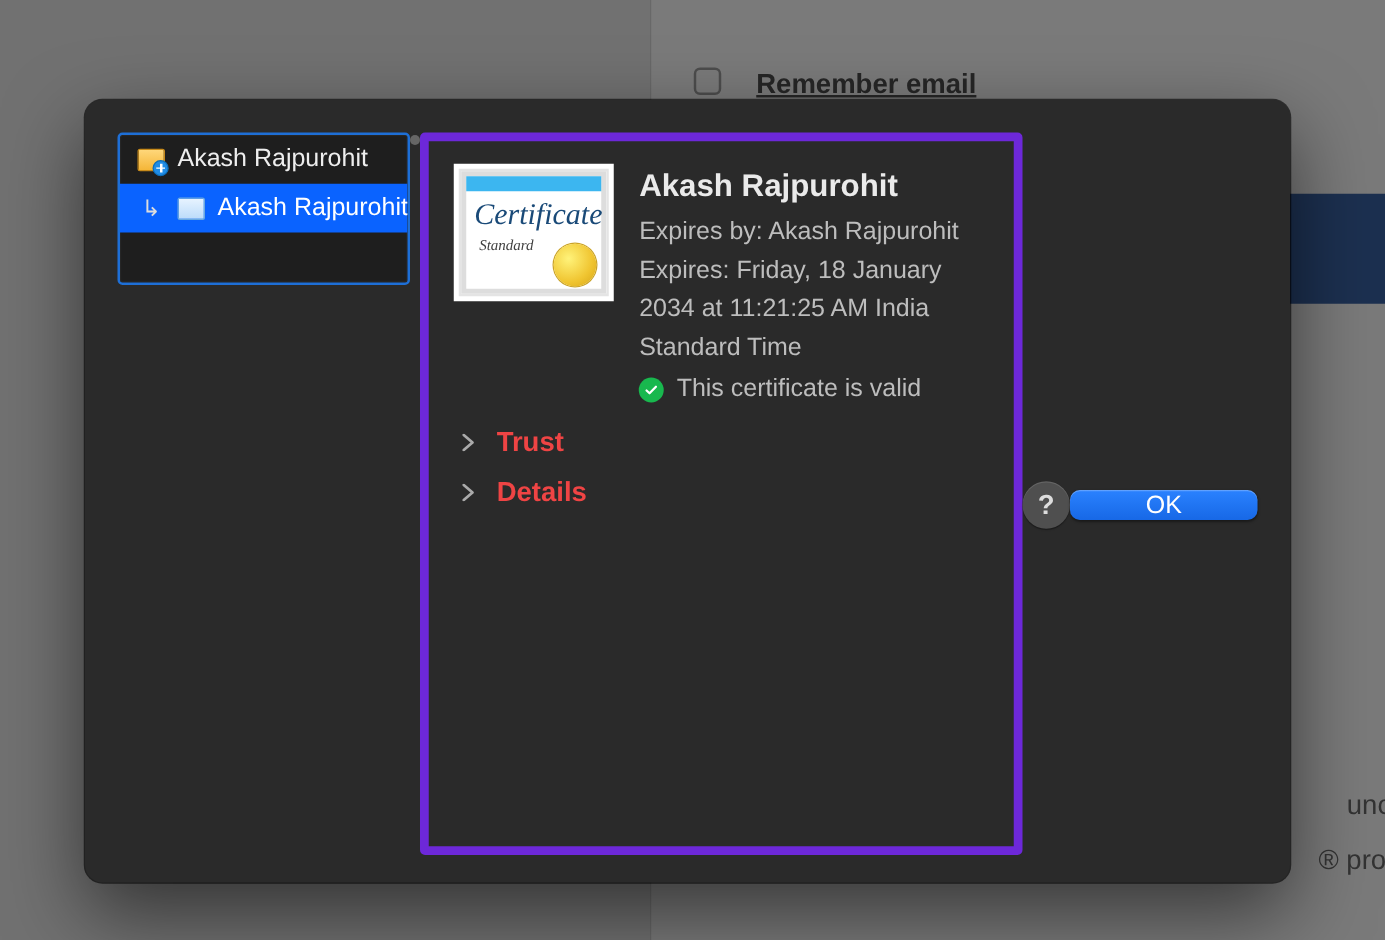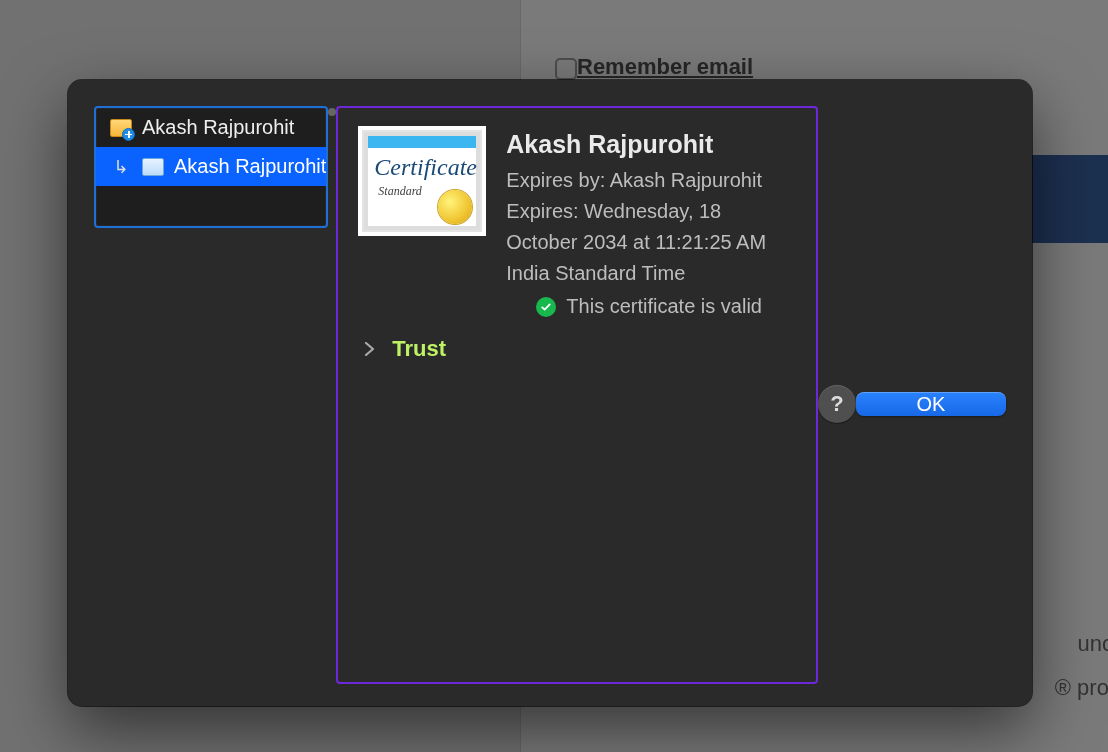--- a/index.html
+++ b/index.html
@@ -23,22 +23,22 @@
       right: 0;
       height: 752px;
       background: #fff;
       border-left: 1px solid #d0d0d0;
     }
     .remember-row {
       position: absolute;
       left: 555px;
       top: 54px;
       display: flex;
-      align-items: flex-end;
-      gap: 0;
+      align-items: flex-start;
+      gap: 28px;
     }
     .checkbox {
       width: 22px;
       height: 22px;
       border: 2px solid #888;
       border-radius: 5px;
       background: #fff;
     }
     .remember-label {
       font-size: 22px;
@@ -146,21 +146,21 @@
       display: flex;
       justify-content: center;
       padding: 2px 0 6px 0;
     }
     .grip-dot {
       width: 8px; height: 8px; border-radius: 50%;
       background: #666;
     }
 
     .detail-panel {
-      border: 2px solid #6d28d9;
+      border: 7px solid #6d28d9;
       border-radius: 4px;
       background: #2a2a2a;
       flex: 1;
       padding: 22px 24px;
     }
     .detail-header {
       display: flex;
       gap: 24px;
     }
     .cert-badge {
@@ -219,21 +219,20 @@
       line-height: 1.55;
       color: #bdbdbd;
     }
     .valid-row {
       display: flex;
       align-items: center;
       gap: 10px;
       margin-top: 6px;
       color: #bdbdbd;
       font-size: 20px;
-      justify-content: center;
     }
     .check-circle {
       width: 20px;
       height: 20px;
       background: #18b84e;
       border-radius: 50%;
       display: flex;
       align-items: center;
       justify-content: center;
     }
@@ -249,21 +248,21 @@
     .disclosure-row + .disclosure-row { margin-top: 14px; }
     .chevron {
       color: #aaa;
       width: 14px;
       display: flex;
       justify-content: center;
     }
     .dlabel {
       font-size: 22px;
       font-weight: 700;
-      color: #bef264;
+      color: #ef4444;
     }
 
     .dialog-footer {
       display: flex;
       align-items: center;
       justify-content: space-between;
       padding-top: 18px;
     }
     .help-btn {
       width: 38px;
@@ -331,40 +330,48 @@
     <div class="detail-header">
       <div class="cert-badge">
         <div class="band"></div>
         <div class="scripttxt">Certificate</div>
         <div class="stdtxt">Standard</div>
         <div class="seal"></div>
       </div>
       <div class="detail-text">
         <div class="cert-name">Akash Rajpurohit</div>
         <div class="info-line">Expires by: Akash Rajpurohit</div>
-        <div class="info-line">Expires: Wednesday, 18 October 2034 at 11:21:25 AM India Standard Time</div>
+        <div class="info-line">Expires: Friday, 18 January 2034 at 11:21:25 AM India Standard Time</div>
         <div class="valid-row">
           <span class="check-circle">
             <svg viewBox="0 0 16 16">
                 <path d="M3 8.5 L6.2 11.5 L13 4.5" stroke="#fff" stroke-width="2.4" fill="none" stroke-linecap="round" stroke-linejoin="round"></path>
               </svg>
           </span>
           <span>This certificate is valid</span>
         </div>
       </div>
     </div>
 
     <div class="disclosure-row">
       <span class="chevron">
         <svg width="12" height="14" viewBox="0 0 12 14">
             <path d="M3 1 L10 7 L3 13" stroke="#aaa" stroke-width="2.2" fill="none" stroke-linecap="round" stroke-linejoin="round"></path>
           </svg>
       </span>
       <span class="dlabel">Trust</span>
     </div>
+    <div class="disclosure-row">
+      <span class="chevron">
+        <svg width="12" height="14" viewBox="0 0 12 14">
+            <path d="M3 1 L10 7 L3 13" stroke="#aaa" stroke-width="2.2" fill="none" stroke-linecap="round" stroke-linejoin="round"></path>
+          </svg>
+      </span>
+      <span class="dlabel">Details</span>
+    </div>
   </div>
 
   <div class="dialog-footer">
     <button class="help-btn">?</button>
     <button class="ok-btn">OK</button>
   </div>
 
 </div>
 
 </body></html>

